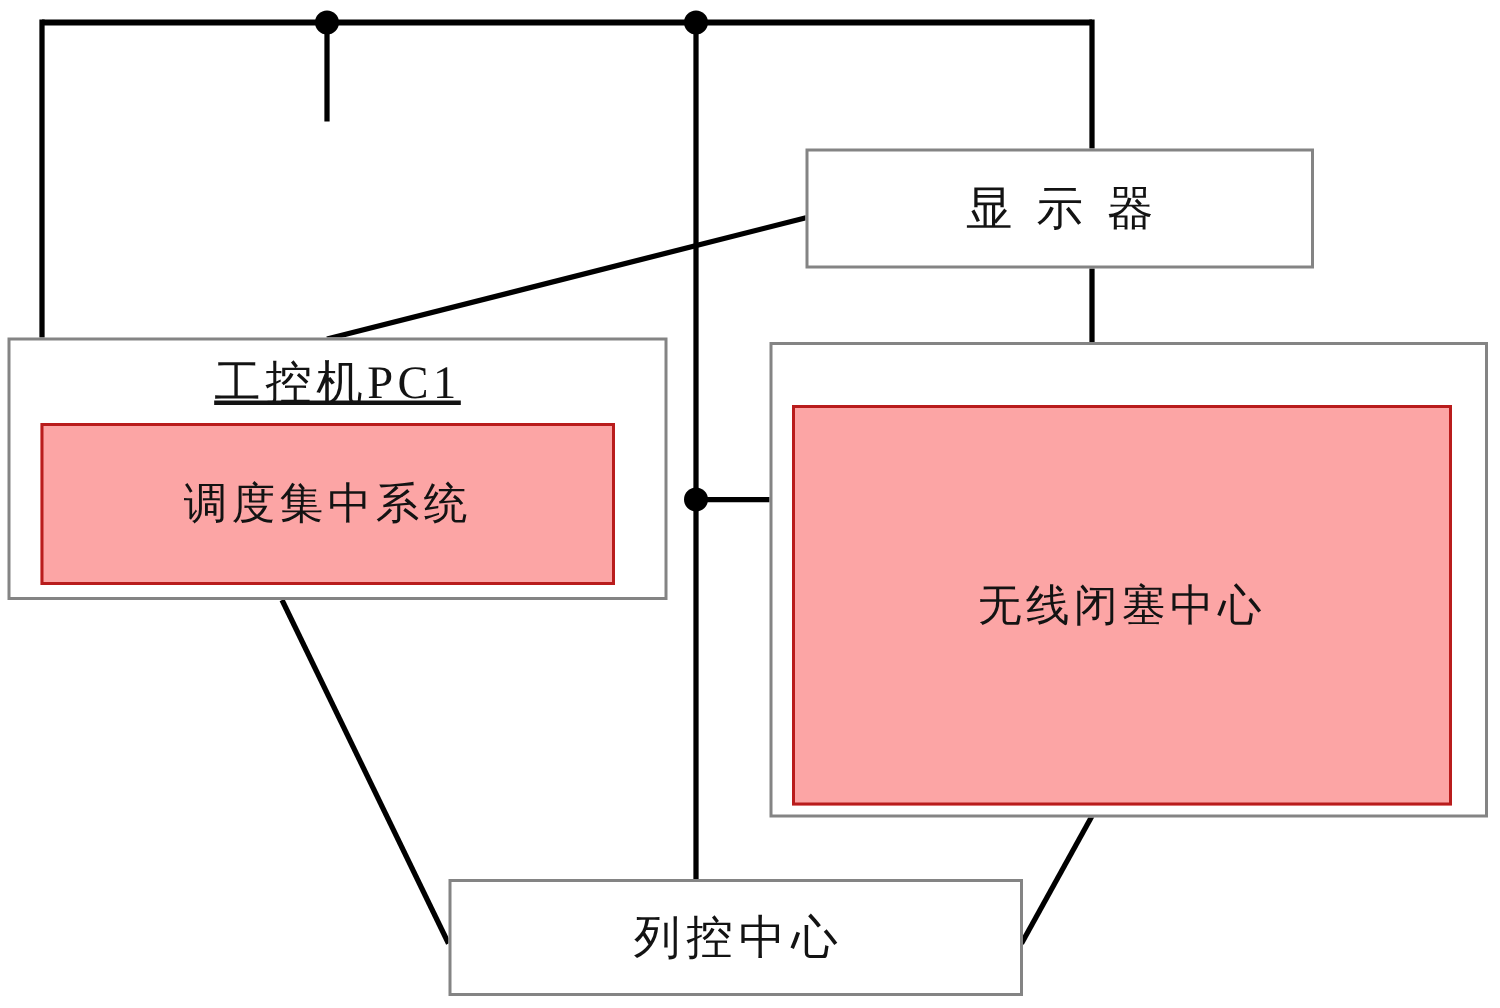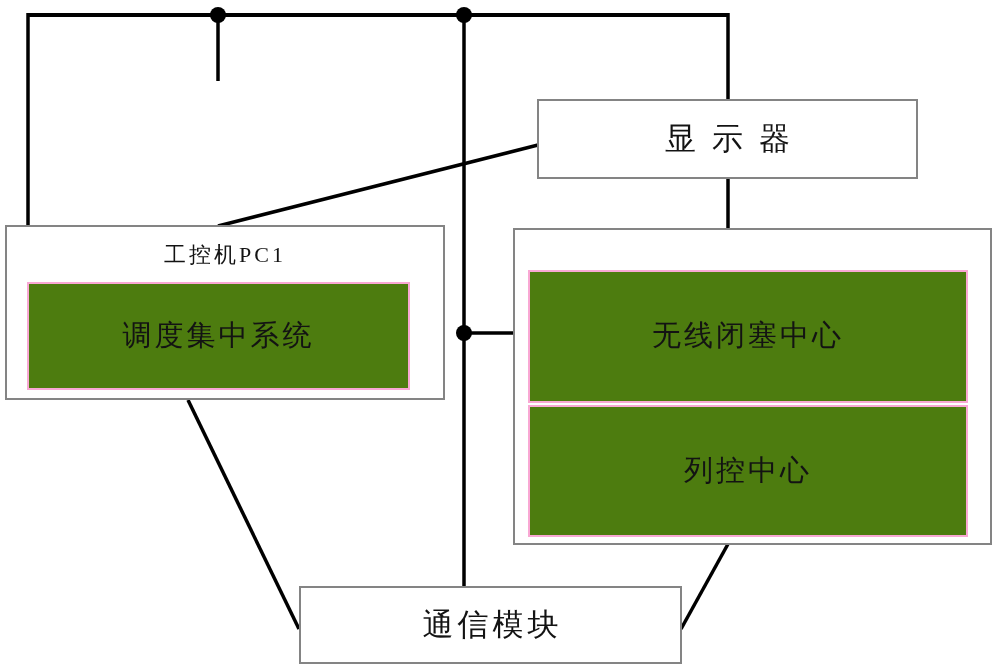--- a/index.html
+++ b/index.html
@@ -47,33 +47,34 @@
     white-space: nowrap;
     text-indent: 16px;
   }
   .pc-title {
     position: absolute;
     left: 0;
     right: 0;
     display: flex;
     align-items: center;
     justify-content: center;
-    font-size: 22px;
+    font-size: 31px;
     letter-spacing: 3px;
     white-space: nowrap;
+    text-decoration: underline;
   }
   .inner-stack {
     position: absolute;
     display: flex;
     flex-direction: column;
   }
   .inner-cell {
     box-sizing: border-box;
-    border: 2px solid #f9a8d4;
-    background: #4d7c0f;
+    border: 2px solid #b91c1c;
+    background: #fca5a5;
     flex: 1;
     display: flex;
     align-items: center;
     justify-content: center;
     font-size: 29px;
     letter-spacing: 3px;
     white-space: nowrap;
   }
   .gap2 { row-gap: 2px; }
   .gap3 { row-gap: 3px; }
@@ -93,35 +94,34 @@
     <line x1="464" y1="333" x2="514" y2="333" stroke="#000" stroke-width="3.5"></line>
     <line x1="218" y1="226" x2="538" y2="145" stroke="#000" stroke-width="3.5"></line>
     <line x1="188" y1="400" x2="299" y2="629" stroke="#000" stroke-width="3.5"></line>
     <line x1="728" y1="544" x2="681" y2="629" stroke="#000" stroke-width="3.5"></line>
     <circle cx="218" cy="15" r="8" fill="#000"></circle>
     <circle cx="464" cy="15" r="8" fill="#000"></circle>
     <circle cx="464" cy="333" r="8" fill="#000"></circle>
   </svg>
 
 
-  <div class="box leaf" style="left:537px; top:99px; width:381px; height:80px;">
+  <div class="box leaf" style="left:537px; top:99px; width:339px; height:80px;">
     <span class="lbl-wide">显示器</span>
   </div>
 
   <div class="box" style="left:5px; top:225px; width:440px; height:175px;">
     <div class="pc-title" style="top:2px; height:52px;">工控机PC1</div>
     <div class="inner-stack gap3" style="left:20px; right:33px; top:55px; bottom:8px;">
       <div class="inner-cell">调度集中系统</div>
     </div>
   </div>
 
   <div class="box" style="left:513px; top:228px; width:479px; height:317px;">
     <div class="inner-stack gap2" style="left:13px; right:22px; top:40px; bottom:6px;">
       <div class="inner-cell">无线闭塞中心</div>
-      <div class="inner-cell">列控中心</div>
     </div>
   </div>
 
   <div class="box leaf" style="left:299px; top:586px; width:383px; height:78px;">
-    <span class="lbl">通信模块</span>
+    <span class="lbl">列控中心</span>
   </div>
 
 </div>
 
 </body></html>

